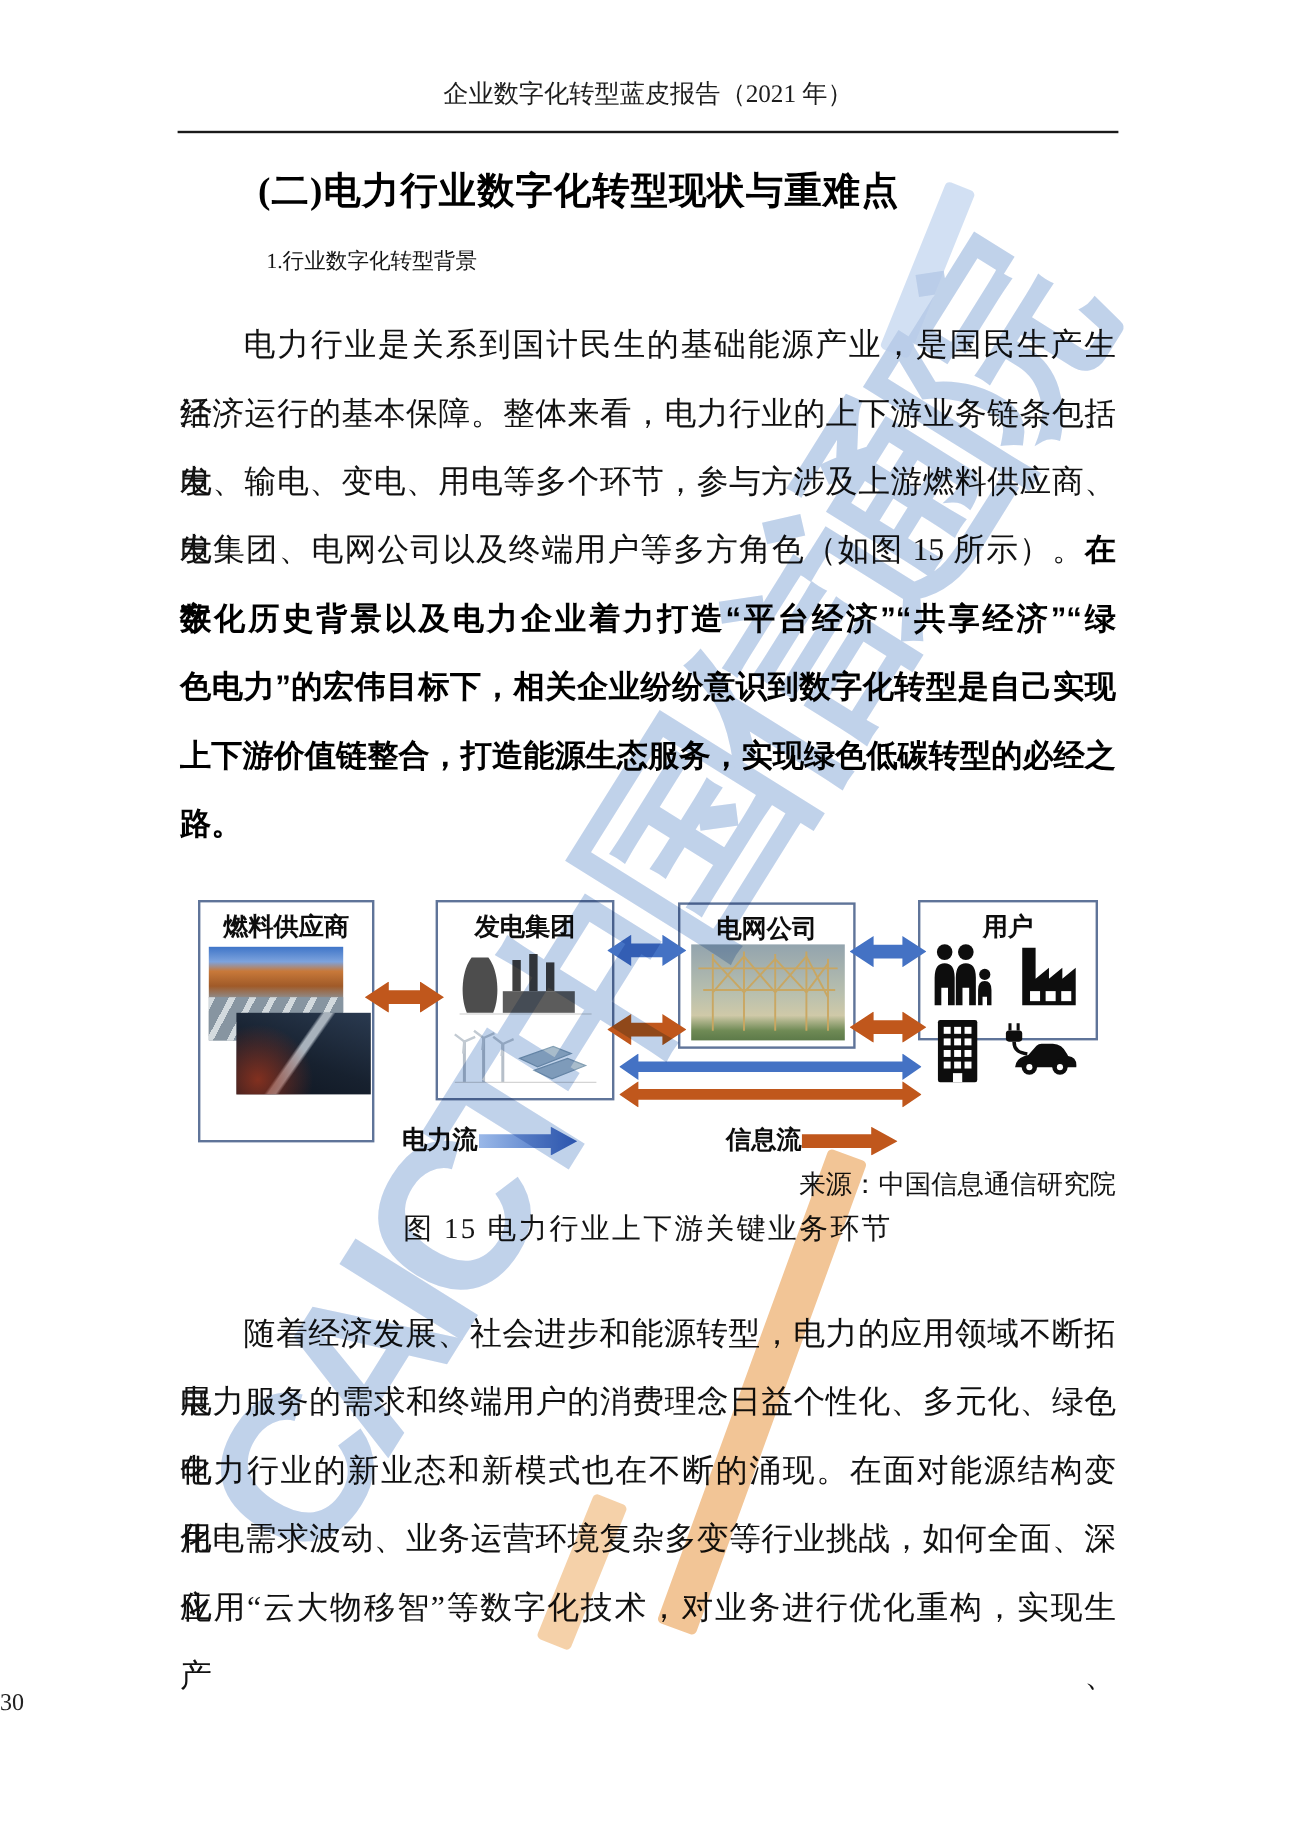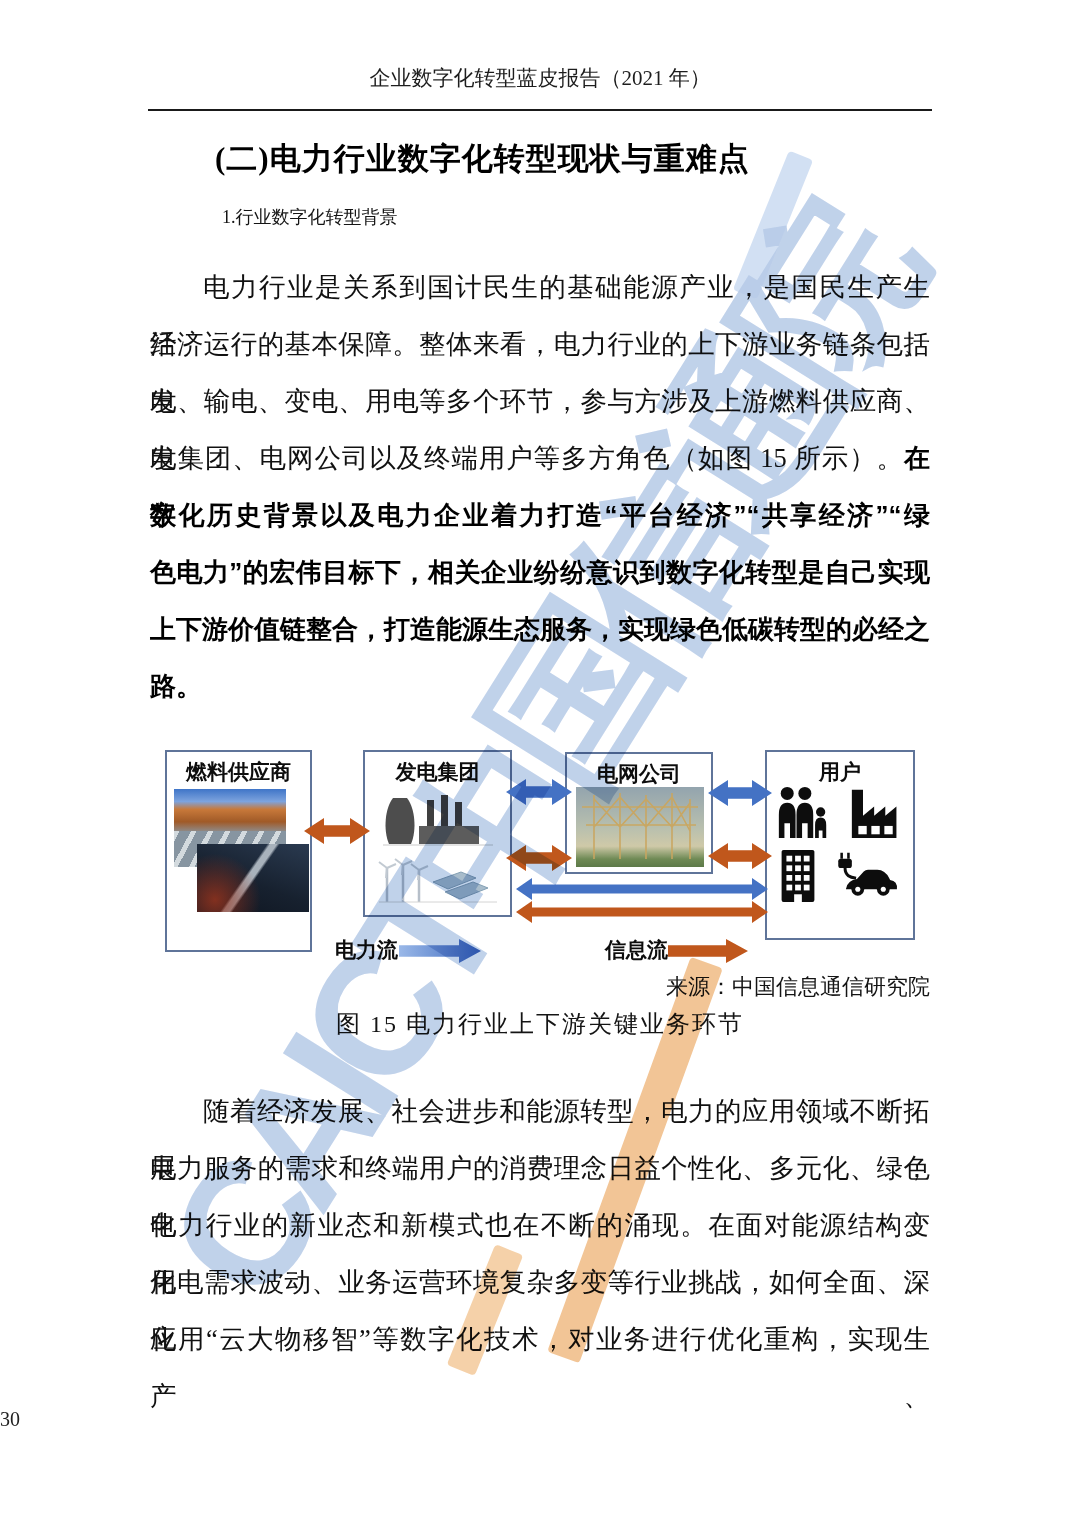--- a/index.html
+++ b/index.html
@@ -44,21 +44,21 @@
     clip-path:polygon(0 0,calc(100% - 24px) 0,100% 50%,calc(100% - 24px) 100%,0 100%);}
   .band-inner{position:absolute;inset:1.5px;background:linear-gradient(180deg,#eef3fb 0%,#ccd9ee 100%);
     clip-path:polygon(0 0,calc(100% - 23px) 0,100% 50%,calc(100% - 23px) 100%,0 100%);
     display:flex;align-items:center;justify-content:space-between;padding:0 66px 0 50px;box-sizing:border-box;}
   .band-inner span{font-family:"Liberation Sans",sans-serif;font-weight:bold;font-size:22px;color:#0d0d0d;}
 
   .fbox{position:absolute;border:2px solid #5f7499;background:#fff;box-sizing:border-box;}
   #box-fuel{left:15px;top:50px;width:147px;height:202px;}
   #box-gen{left:213px;top:50px;width:149px;height:167px;}
   #box-grid{left:415px;top:52px;width:148px;height:122px;}
-  #box-user{left:615px;top:50px;width:150px;height:190px;}
+  #box-user{left:615px;top:50px;width:150px;height:117px;}
   .fbox .btitle{text-align:center;margin-top:6px;font-family:"Liberation Sans",sans-serif;
                 font-weight:bold;font-size:21px;color:#0d0d0d;}
 
   
   .photo{position:absolute;}
   #fuel-photo1{left:7px;top:37px;width:112px;height:78px;
     background:linear-gradient(180deg,#3f75c8 0%,#7da3dd 16%,#c8793a 26%,#a05a28 42%,#8a98a4 58%,#6d7b89 100%);}
   #fuel-photo1 .pipes{position:absolute;left:0;bottom:0;width:100%;height:46%;
     background:repeating-linear-gradient(118deg,#d3dade 0 5px,#8795a1 5px 15px);}
   #fuel-photo2{left:30px;top:92px;width:112px;height:68px;

